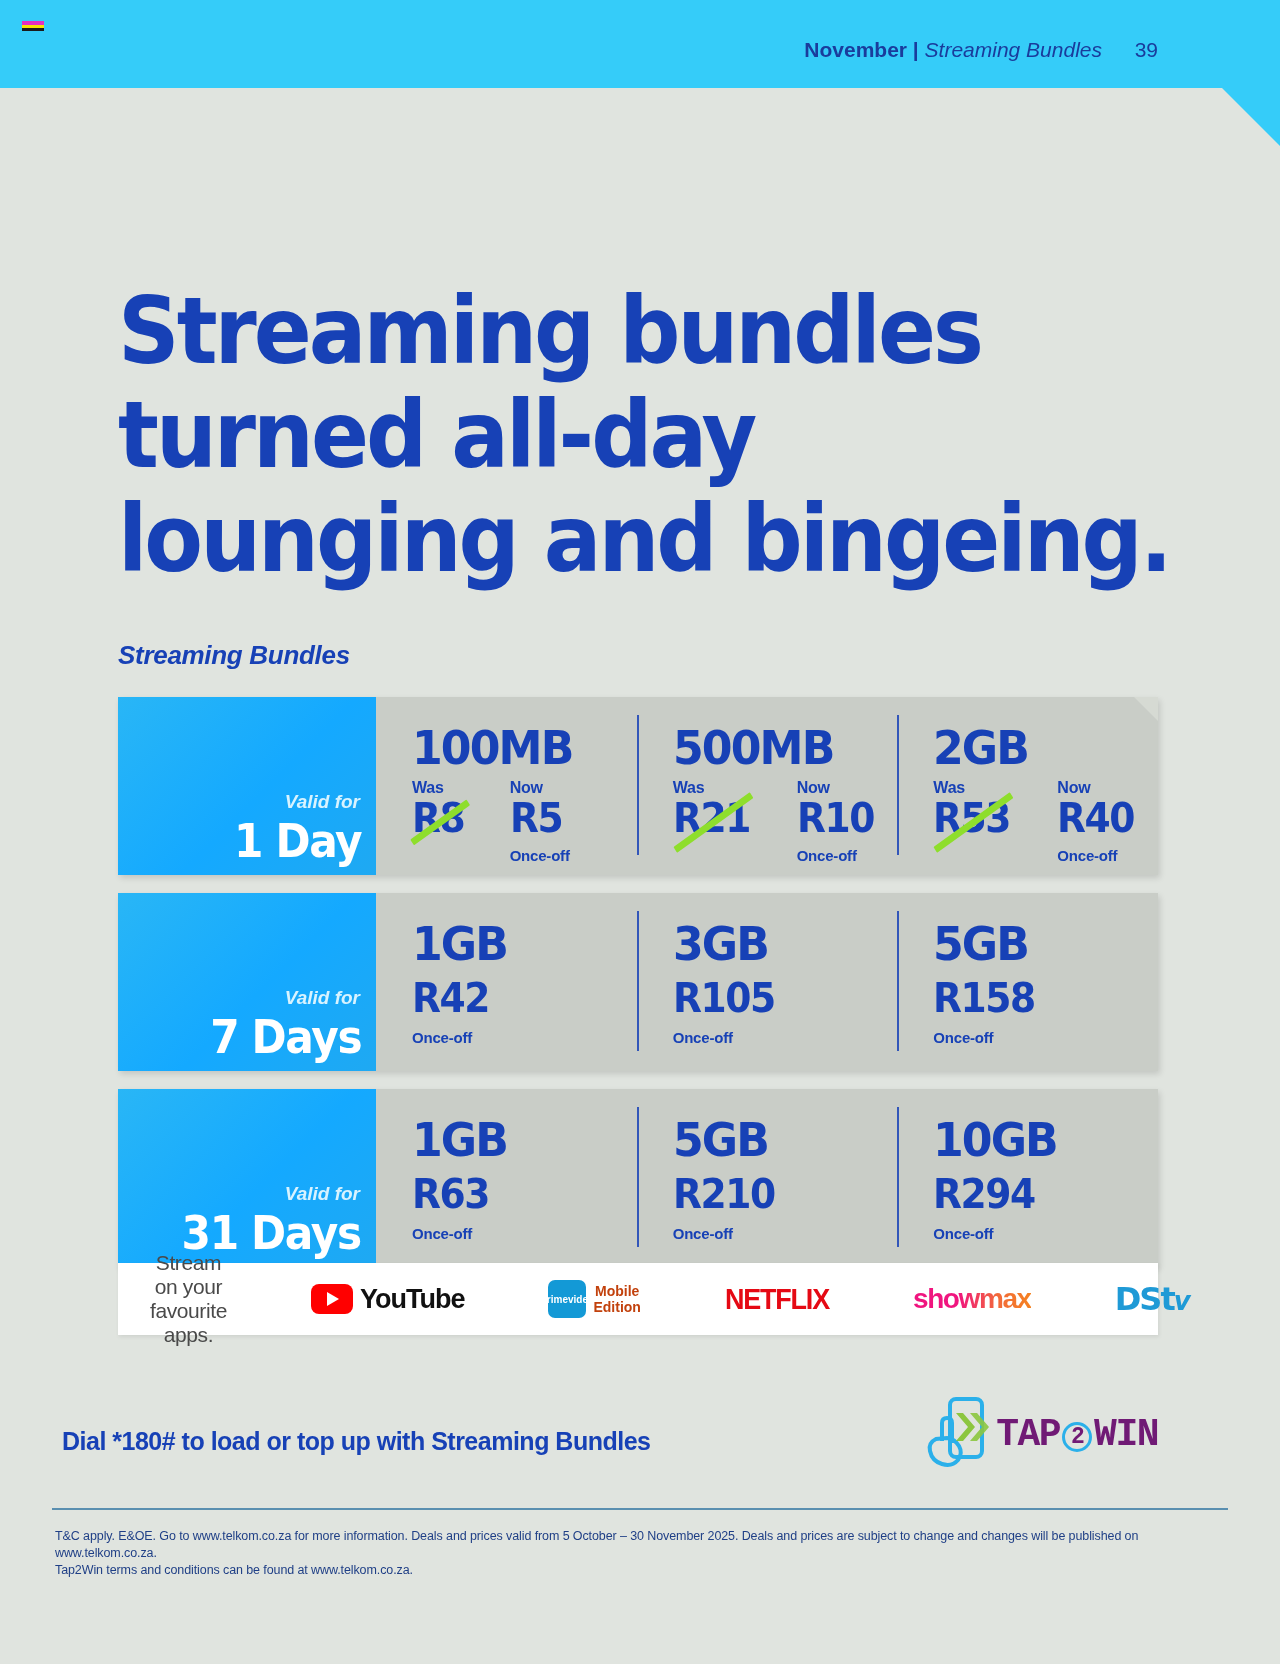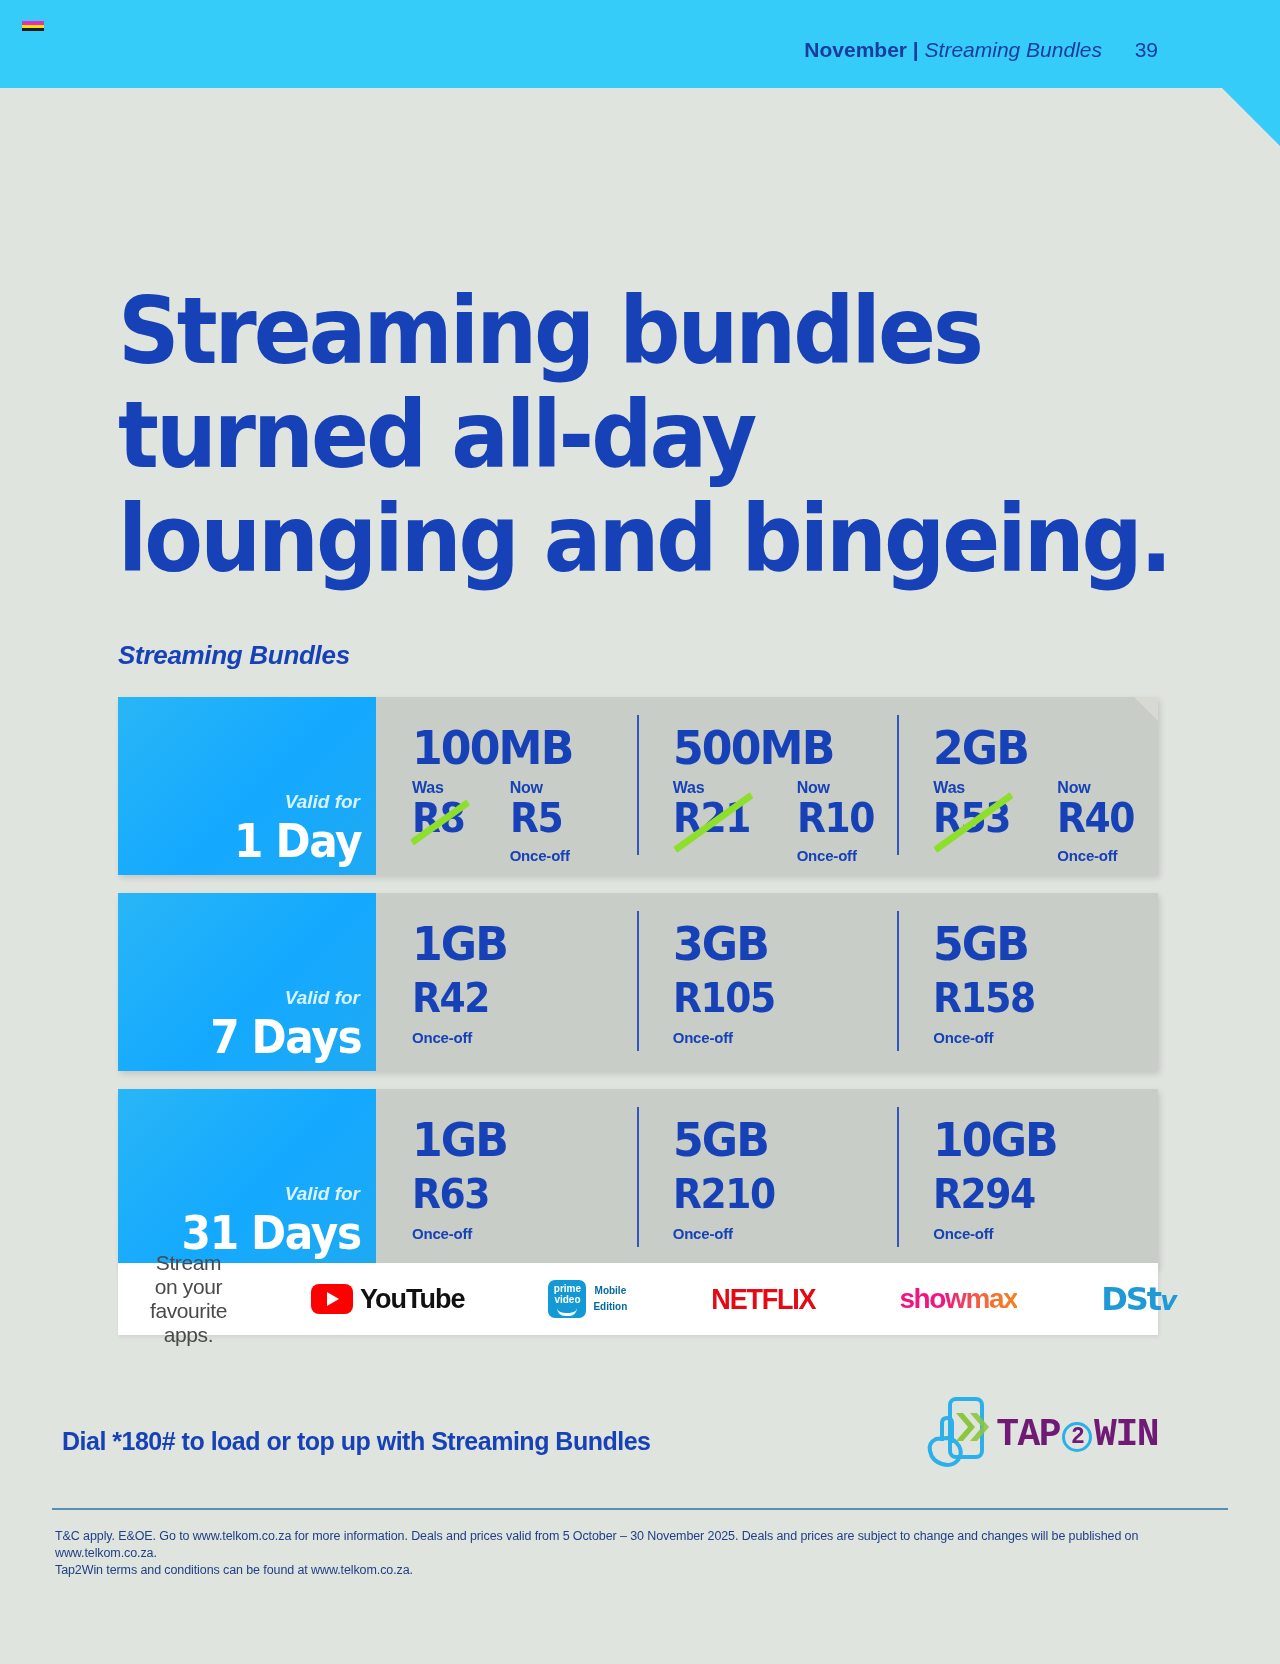--- a/index.html
+++ b/index.html
@@ -177,29 +177,29 @@
   .yt-badge .tri {
     width:0; height:0; border-left:12px solid #fff;
     border-top:7px solid transparent; border-bottom:7px solid transparent;
     margin-left:3px;
   }
   .yt-word { font-size:27px; font-weight:bold; color:#111; letter-spacing:-1px; }
 
   
   .pv-badge {
     width:38px; height:38px; background:#1399d6; border-radius:7px;
-    color:#fff; display:flex; flex-direction:column; align-items:center;
+    color:#fff; display:flex; flex-direction:row; align-items:center;
     justify-content:center; margin-right:7px; line-height:11px;
   }
   .pv-badge span { font-size:10px; font-weight:bold; }
   .pv-smile {
     width:20px; height:8px; border-bottom:3px solid #fff;
     border-radius:0 0 12px 12px; margin-top:3px;
   }
-  .pv-text { font-size:10px; font-weight:bold; color:#0369a1; line-height:16px; }
+  .pv-text { font-size:14px; font-weight:bold; color:#c2410c; line-height:16px; }
 
   
   .nf-word {
     font-size:27px; font-weight:bold; color:#e50914;
     letter-spacing:-1.2px; transform:scaleY(1.12);
   }
 
   
   .sm-word {
     font-size:28px; font-weight:bold; letter-spacing:-1.4px;

